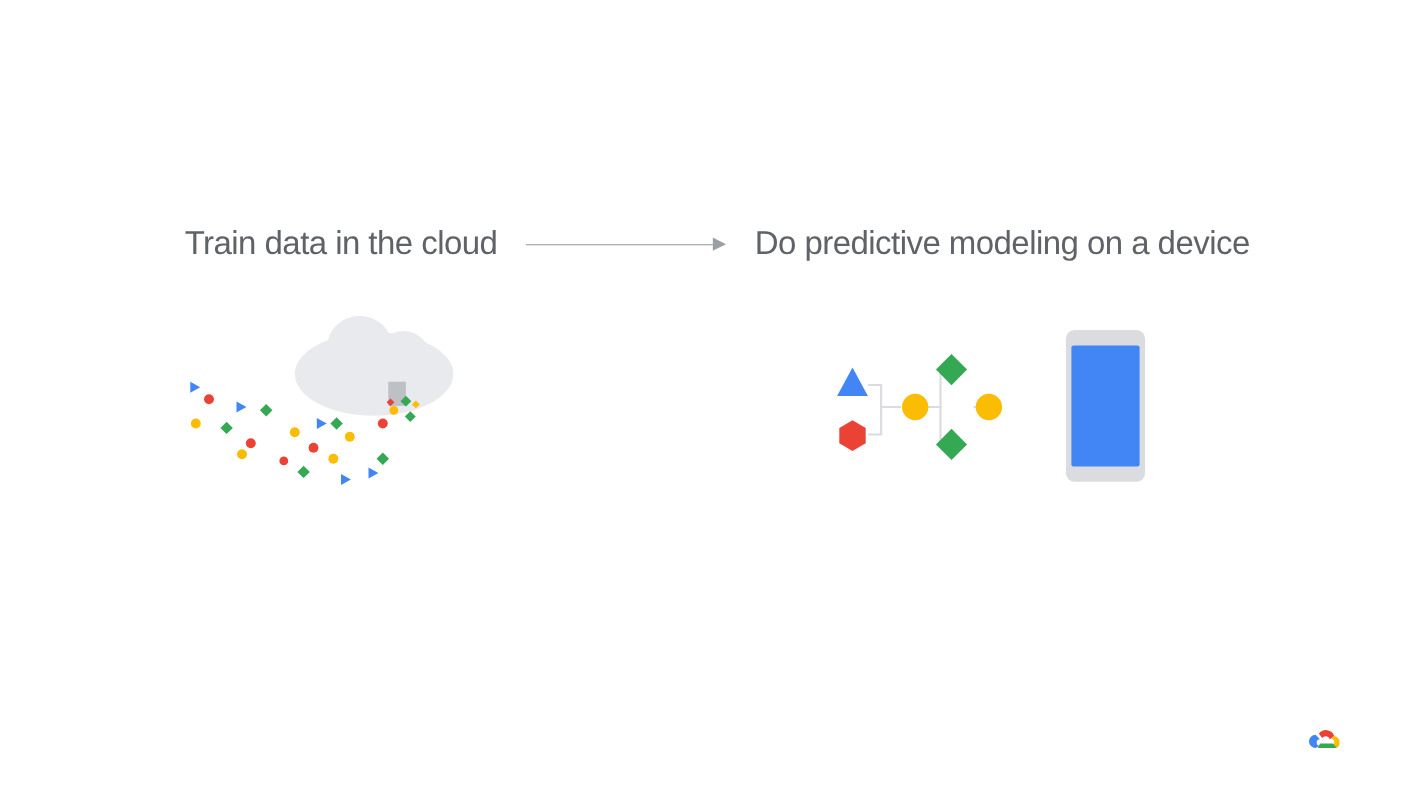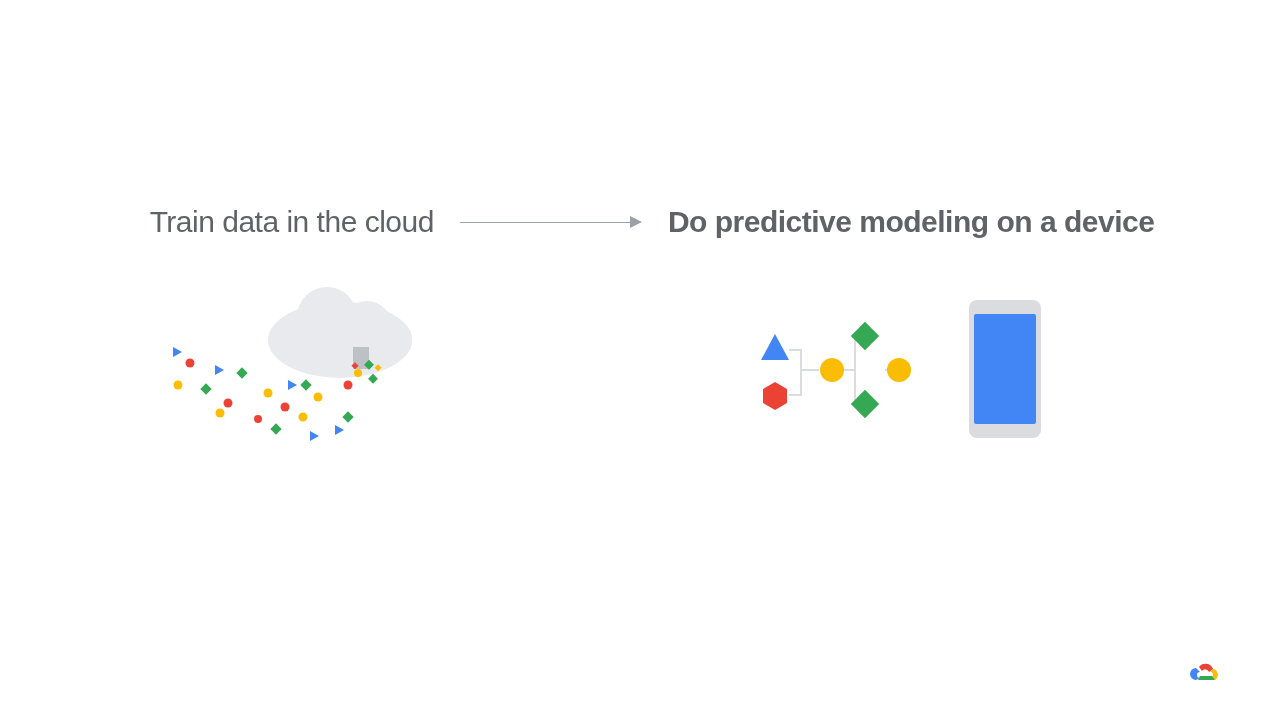--- a/index.html
+++ b/index.html
@@ -23,21 +23,21 @@
     }
     .heading-left {
       color: #5f6368;
       font-size: 30px;
       font-weight: 400;
       letter-spacing: -0.5px;
     }
     .heading-right {
       color: #5f6368;
       font-size: 30px;
-      font-weight: 700;
+      font-weight: 400;
       letter-spacing: -0.5px;
     }
     .arrow-wrap {
       margin: 0 26px;
       display: flex;
       align-items: center;
     }
     .arrow-line {
       width: 170px;
       height: 0;

